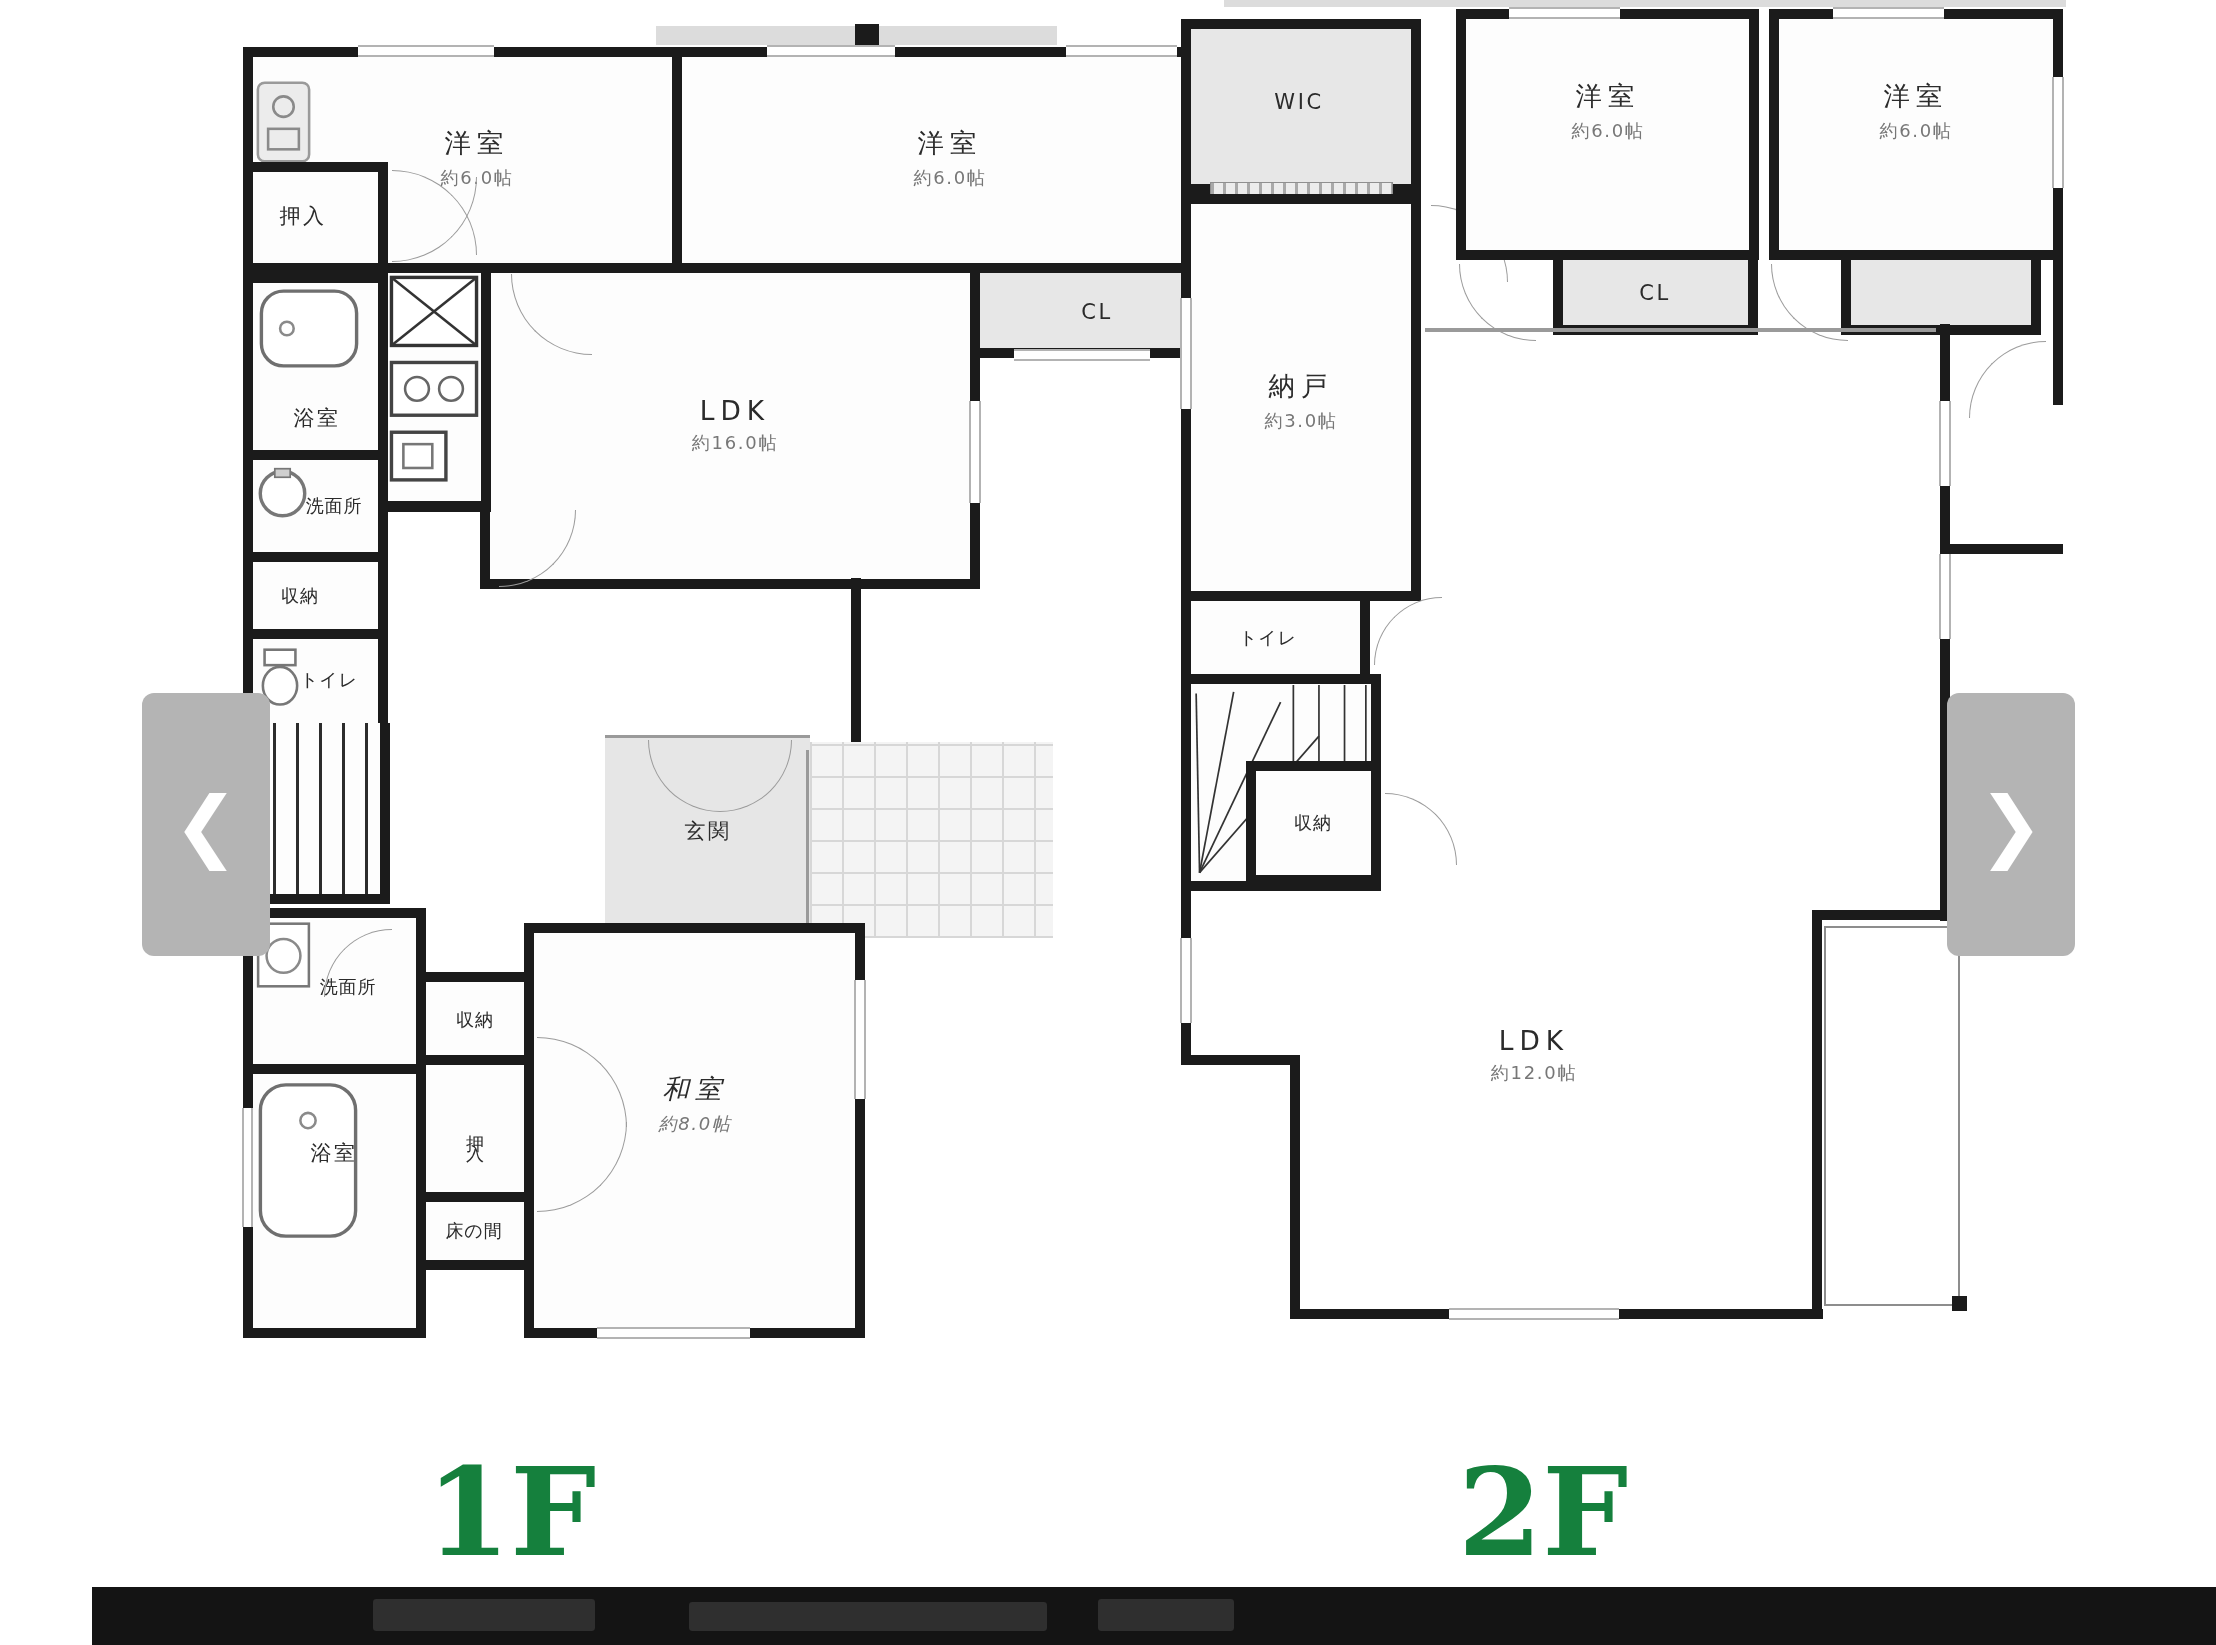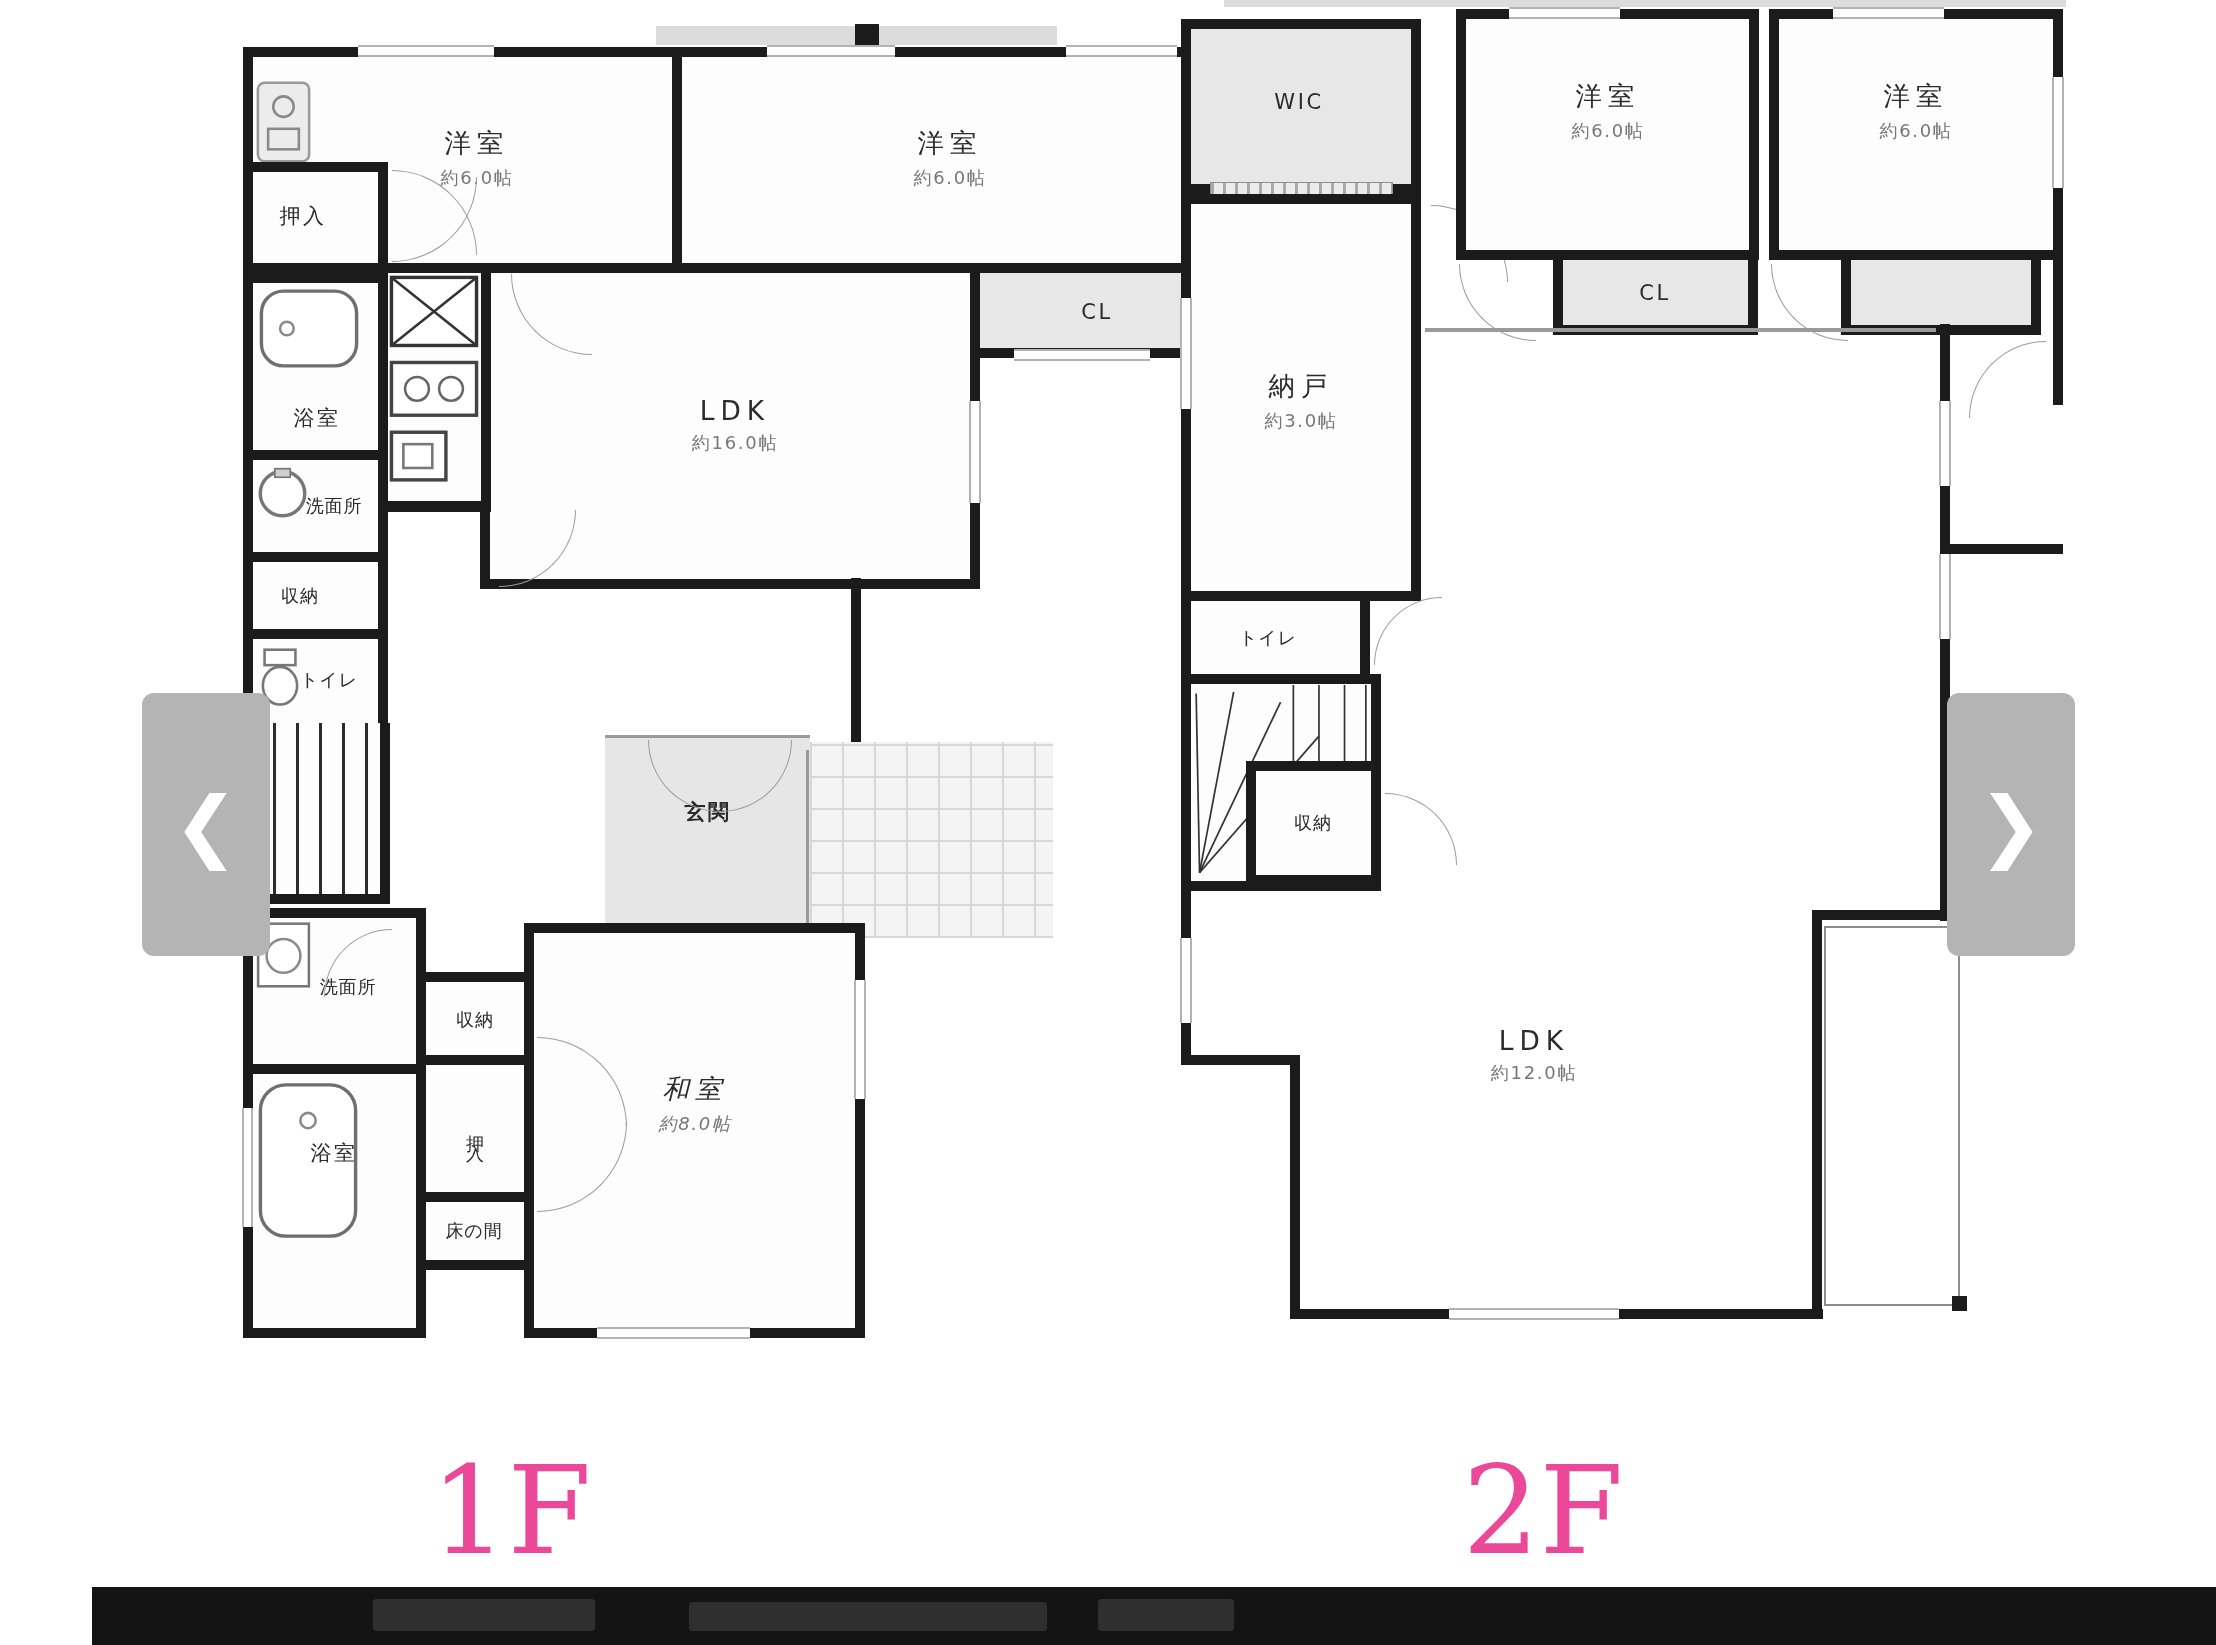--- a/index.html
+++ b/index.html
@@ -25,22 +25,22 @@
   .thin{position:absolute;background:#9a9a9a;}
   .rail{position:absolute;border:2.6px solid #8d8d8d;box-sizing:border-box;}
   .cap{position:absolute;background:#1b1b1b;width:15.3px;height:15.3px;}
   .stairs-h{position:absolute;border:10.2px solid #1b1b1b;border-top:none;box-sizing:border-box;
     background:repeating-linear-gradient(90deg,#fdfdfd 0 20.5px,#2c2c2c 20.5px 23px);}
   .porch{position:absolute;background:#f4f4f4;
     background-image:repeating-linear-gradient(0deg,#d7d7d7 0 1.7px,transparent 1.7px 32px),
                      repeating-linear-gradient(90deg,#d7d7d7 0 1.7px,transparent 1.7px 32px);}
   .accordion{position:absolute;background:repeating-linear-gradient(90deg,#a9a9a9 0 3.4px,#ececec 3.4px 12px);
     border:1.7px solid #8f8f8f;box-sizing:border-box;}
-  .floorname{position:absolute;font-family:"DejaVu Serif", serif;font-size:121px;color:#ec4899;
-    transform:translateX(-50%);}
+  .floorname{position:absolute;font-family:"DejaVu Serif", serif;font-size:121px;color:#15803d;
+    transform:translateX(-50%);font-weight:bold;}
   .navbtn{position:absolute;width:128px;height:263px;background:#b4b4b4;border-radius:12px;
     display:flex;align-items:center;justify-content:center;color:#ffffff;font-size:78px;
     font-weight:bold;cursor:pointer;user-select:none;}
   .bottombar{position:absolute;left:92px;top:1587px;width:2124px;height:58px;background:#141414;overflow:hidden;}
   .smudge{position:absolute;background:#2f2f2f;border-radius:3.4px;}
   svg{position:absolute;overflow:visible;}
 </style>
 </head>
 <body>
 
@@ -110,21 +110,21 @@
     <div class="lbl xs" style="left:329px;top:680px;"><span>トイレ</span></div>
 
     <div class="stairs-h" style="left:243px;top:723px;width:147px;height:181px;"></div>
 
     <div class="wall" style="left:378px;top:501px;width:113px;height:10.2px;"></div>
     <div class="wall" style="left:851px;top:578px;width:10.2px;height:170px;"></div>
 
     <div style="position:absolute;left:605px;top:735px;width:205px;height:205px;background:#e6e6e6;"></div>
     <div class="thin" style="left:605px;top:735px;width:205px;height:3.4px;"></div>
     <div class="thin" style="left:806px;top:750px;width:3.4px;height:174px;"></div>
-    <div class="lbl sm" style="left:708px;top:812px;font-weight:bold;"><span>玄関</span></div>
+    <div class="lbl sm" style="left:708px;top:831px;"><span>玄関</span></div>
     <div class="arc bl" style="left:648px;top:740px;width:72px;height:72px;"></div>
     <div class="arc br" style="left:720px;top:740px;width:72px;height:72px;"></div>
 
     <div class="porch" style="left:810px;top:742px;width:243px;height:196px;"></div>
 
     <div class="room" style="left:243px;top:908px;width:183px;height:166px;"></div>
     <svg style="left:256px;top:922px;" width="55" height="66" viewBox="0 0 64 78">
       <rect x="2" y="2" width="60" height="74" fill="#ffffff" stroke="#777" stroke-width="3"></rect>
       <circle cx="32" cy="40" r="20" fill="none" stroke="#8a8a8a" stroke-width="3"></circle>
     </svg>

